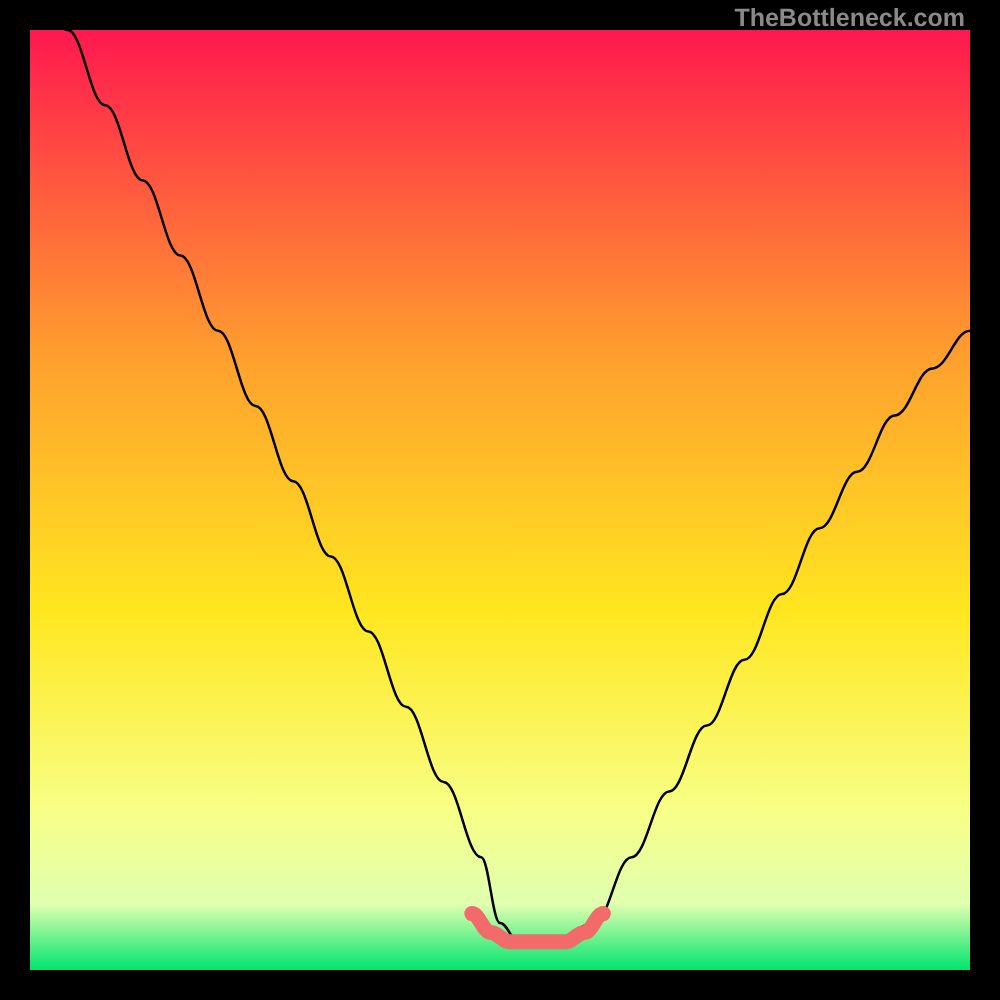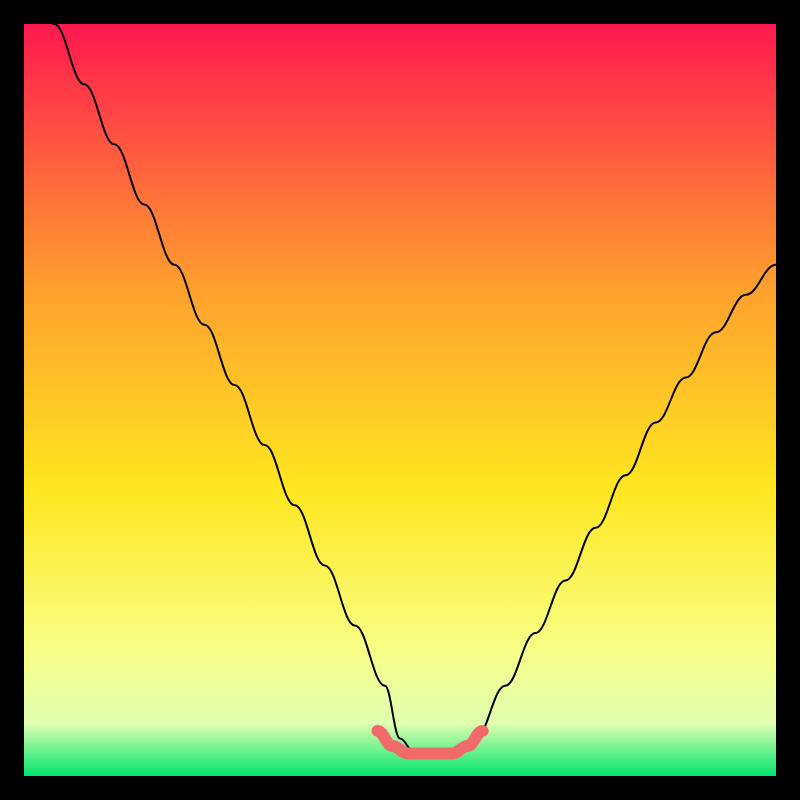--- a/index.html
+++ b/index.html
@@ -34,20 +34,21 @@
     color: #8a8a8a;
   }
   svg {
     display: block;
   }
 </style>
 </head>
 <body>
 
 <div class="frame">
+  <div class="watermark">TheBottleneck.com</div>
 
   <div class="plot-wrap">
     <svg id="plot" width="752" height="752" viewBox="0 0 752 752">
       <defs>
         <linearGradient id="bg-grad" x1="0" y1="0" x2="0" y2="1">
           <stop id="g0" offset="0%" stop-color="#ff184f"></stop>
           <stop id="g1" offset="35%" stop-color="#ffa02e"></stop>
           <stop id="g2" offset="62%" stop-color="#ffe720"></stop>
           <stop id="g3" offset="83%" stop-color="#f8ff86"></stop>
           <stop id="g4" offset="93%" stop-color="#e0ffb0"></stop>

